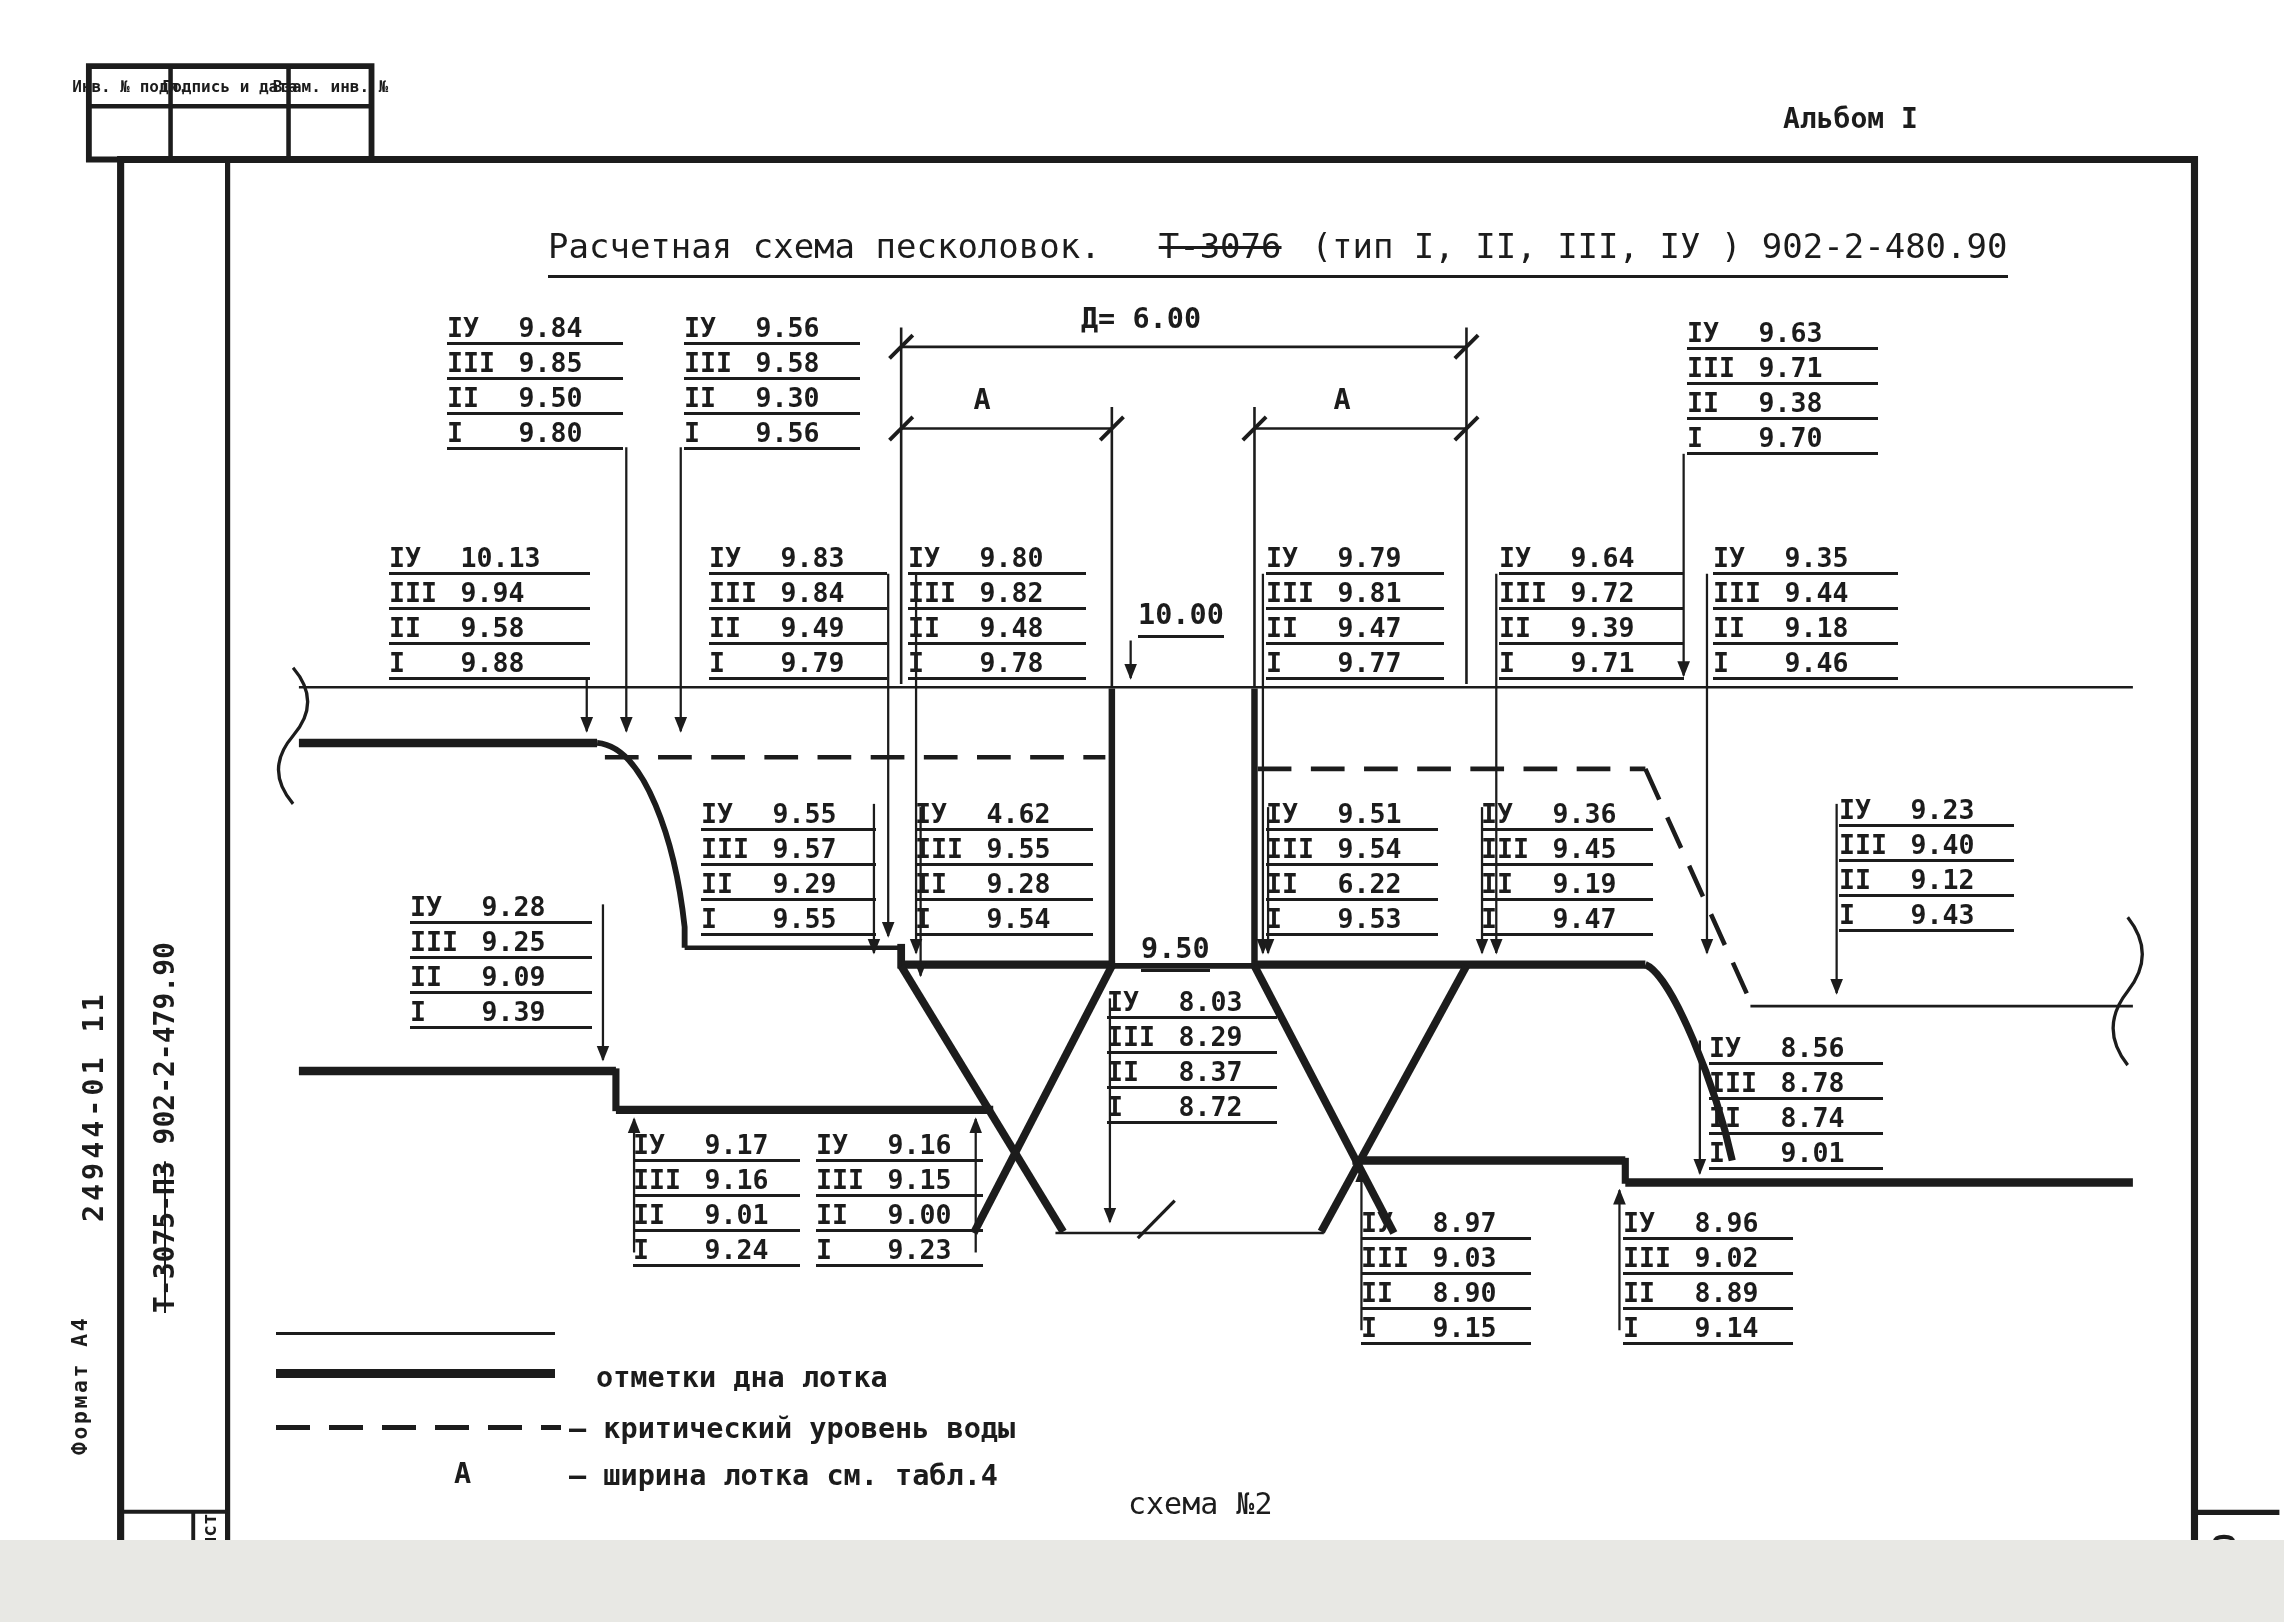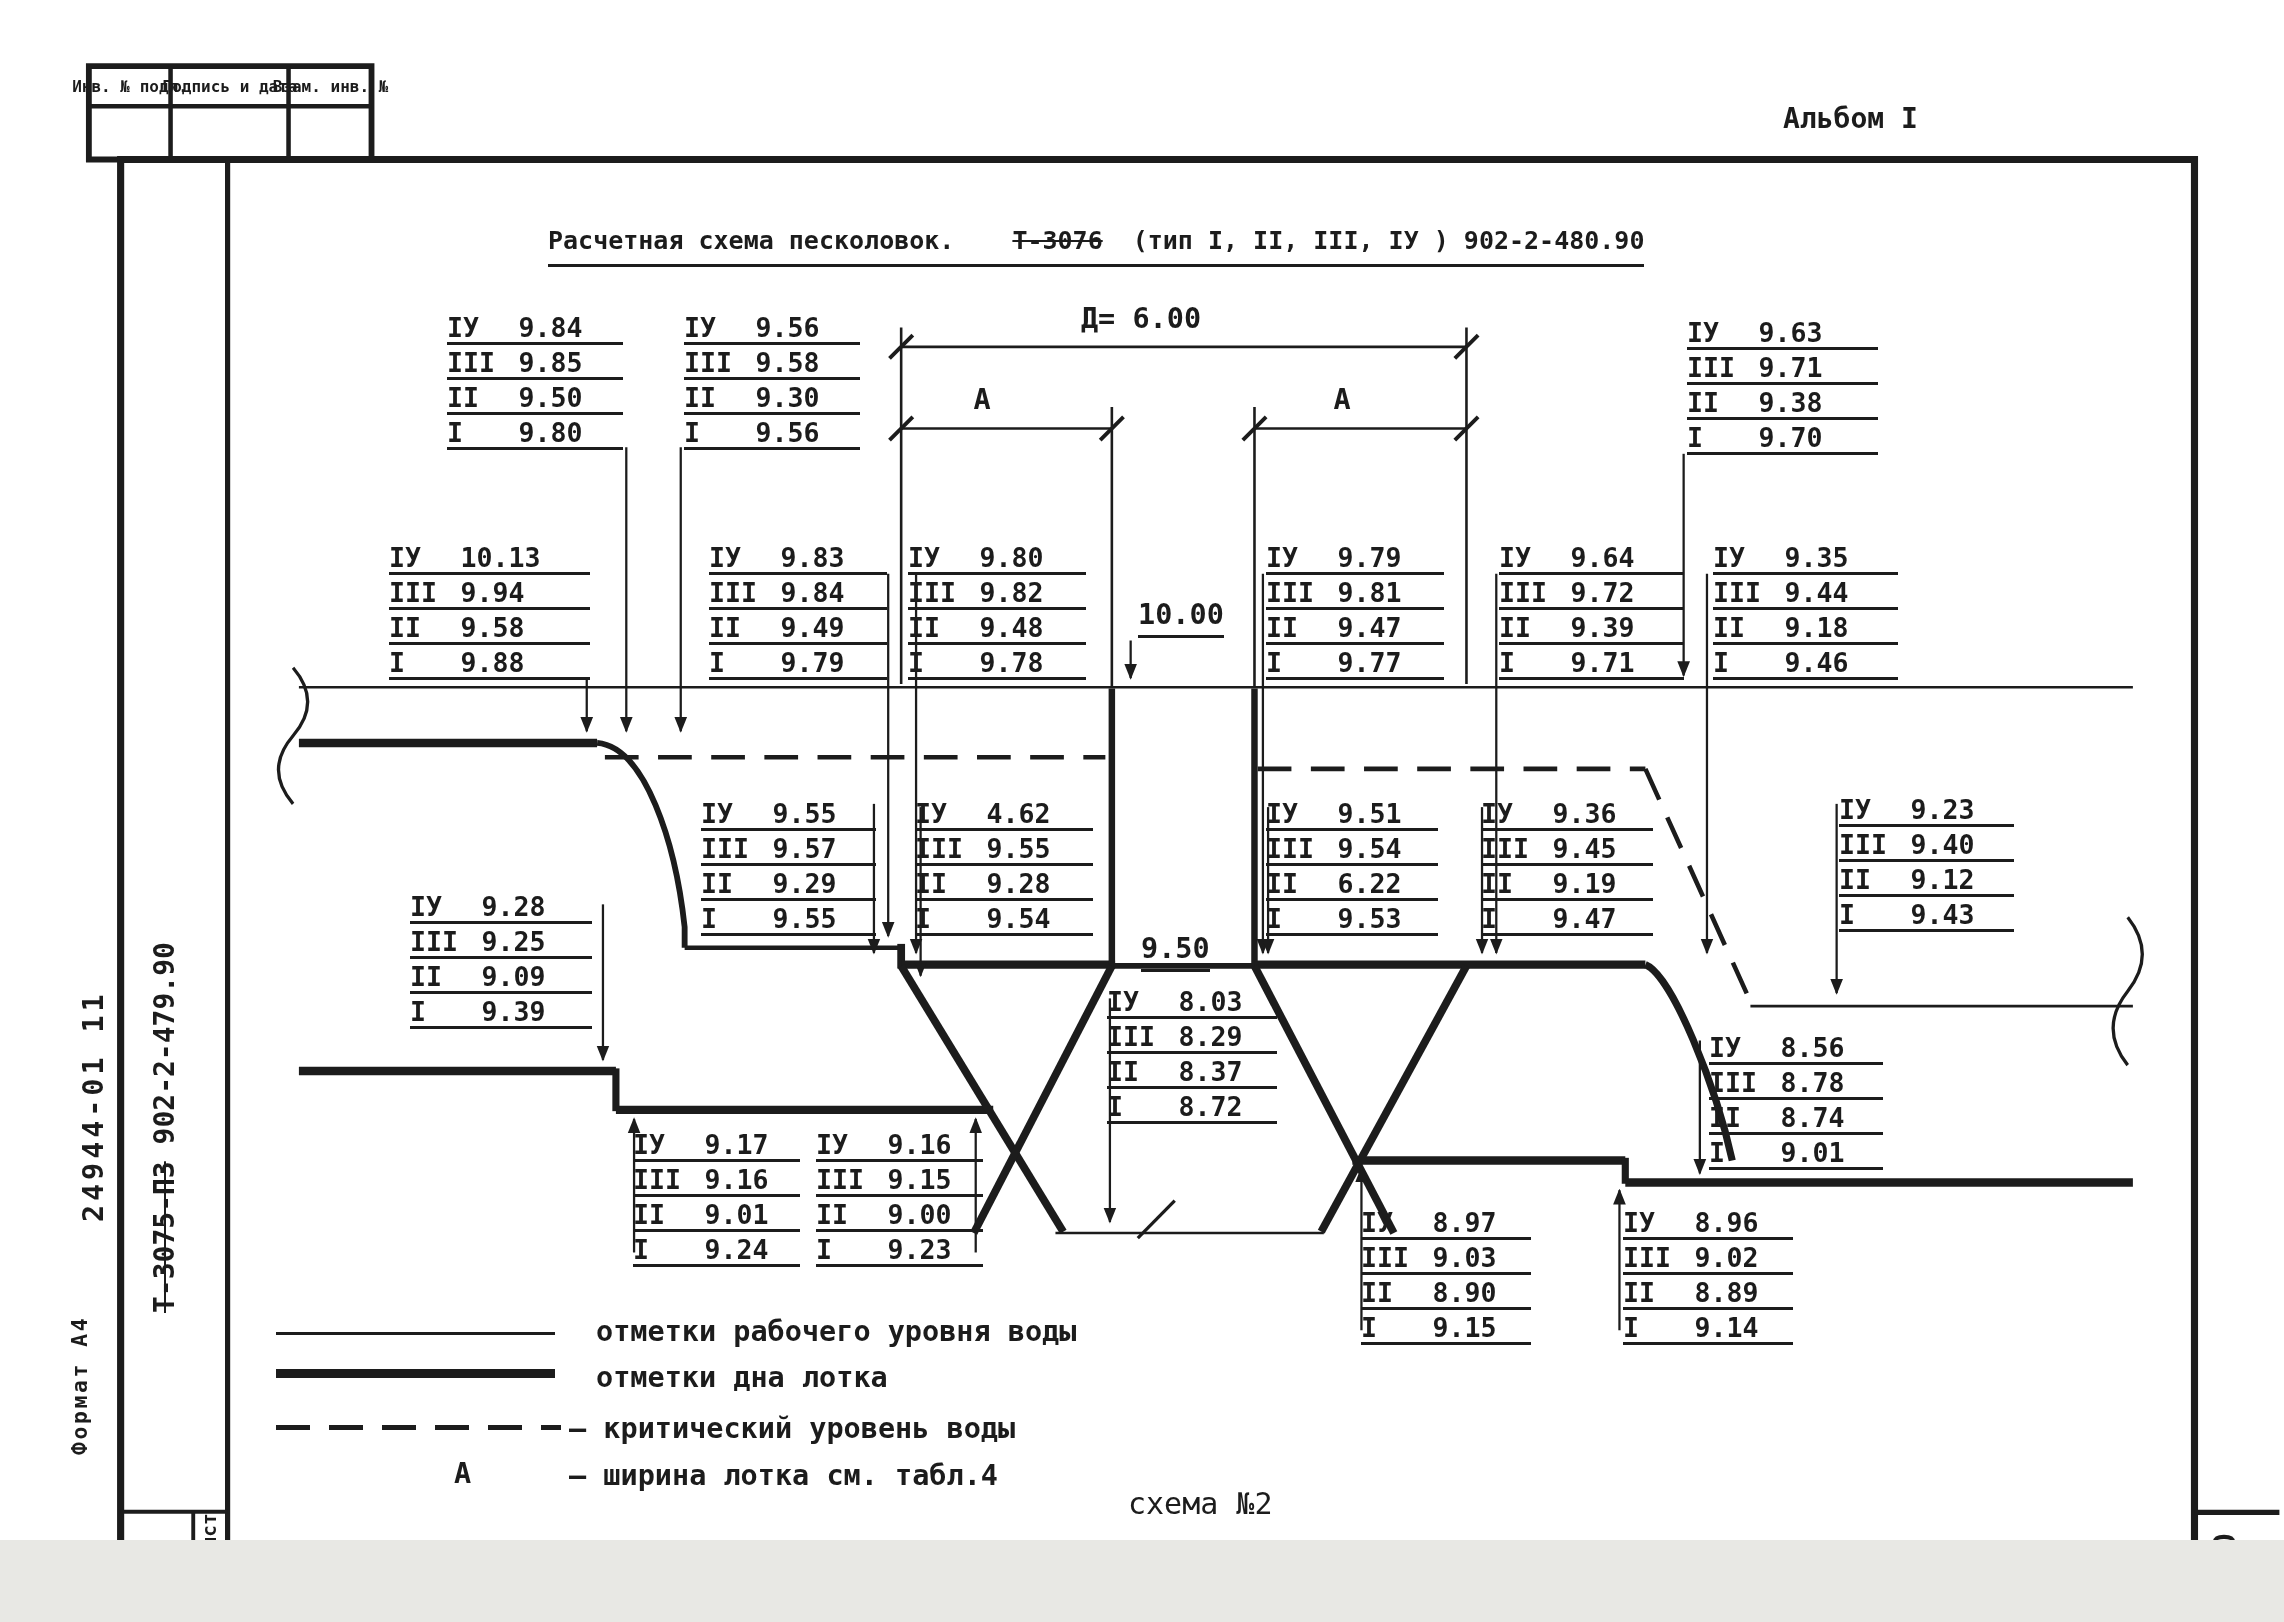--- a/index.html
+++ b/index.html
@@ -4,21 +4,21 @@
 <style>
   html,body{margin:0;padding:0;background:#e8e8e4;}
   #sheet{position:relative;width:2284px;height:1540px;background:#ffffff;
          font-family:"DejaVu Sans Mono","Liberation Mono",monospace;color:#1c1c1c;overflow:hidden;}
   #linework{position:absolute;left:0;top:0;z-index:1;}
   .txt{position:absolute;z-index:3;white-space:nowrap;}
   .center{text-align:center;}
   
   .stampcell{display:flex;align-items:center;justify-content:center;font-size:16px;font-weight:bold;}
   
-  #title{left:548px;top:226px;font-size:25px;font-weight:bold;border-bottom:3.2px solid #1c1c1c;padding-bottom:9px;}
+  #title{left:548px;top:226px;font-size:34px;font-weight:normal;border-bottom:3.2px solid #1c1c1c;padding-bottom:9px;}
   #title .crossed{text-decoration:line-through;margin:0 30px 0 58px;}
   
   .elev{position:absolute;z-index:3;}
   .erow{height:32px;border-bottom:3.2px solid #1c1c1c;display:flex;align-items:flex-end;
         font-size:26.6px;line-height:28.5px;font-weight:bold;}
   .erow .lvl{width:65px;}
   .erow .val{margin-left:6.5px;}
   
   .dimlabel{font-size:28.5px;font-weight:bold;}
   .underlined{border-bottom:3.2px solid #1c1c1c;padding-bottom:3.9px;}
@@ -540,21 +540,20 @@
         <span class="val">9.14</span>
       </div>
     </div>
     </div>
 
   <div class="swatch" style="left:276px;top:1332px;width:279px;height:2.6px;"></div>
   <div class="swatch" style="left:276px;top:1369px;width:279px;height:9px;"></div>
   <div class="swatch dashed" style="left:276px;top:1425px;width:285px;height:4.5px;"></div>
   <div class="txt legend-label" style="left:454px;top:1457px;">А</div>
 
-  <div class="txt legend-label" style="left:596px;top:1315px;">отметки рабочего уровня воды</div>
   <div class="txt legend-label" style="left:596px;top:1361px;">отметки дна лотка</div>
   <div class="txt legend-label" style="left:569px;top:1412px;"><span>–</span> <span>критический уровень воды</span></div>
   <div class="txt legend-label" style="left:569px;top:1459px;"><span>–</span> <span>ширина лотка см. табл.4</span></div>
 
   <div class="txt" style="left:1128px;top:1486px;font-size:30px;font-weight:normal;">схема №2</div>
 
   <div class="txt rot" style="left:77px;top:1222px;font-size:28.5px;font-weight:bold;letter-spacing:3.9px;">24944-01   11</div>
   <div class="txt rot" style="left:148px;top:1313px;font-size:28px;font-weight:bold;"><span class="crossed">Т-3075-ПЗ</span><span> 902-2-479.90</span></div>
   <div class="txt rot" style="left:67px;top:1455px;font-size:21.4px;font-weight:bold;letter-spacing:2.6px;">Формат А4</div>
   <div class="txt rot" style="left:198px;top:1560px;font-size:19.4px;font-weight:bold;">Лист</div>

